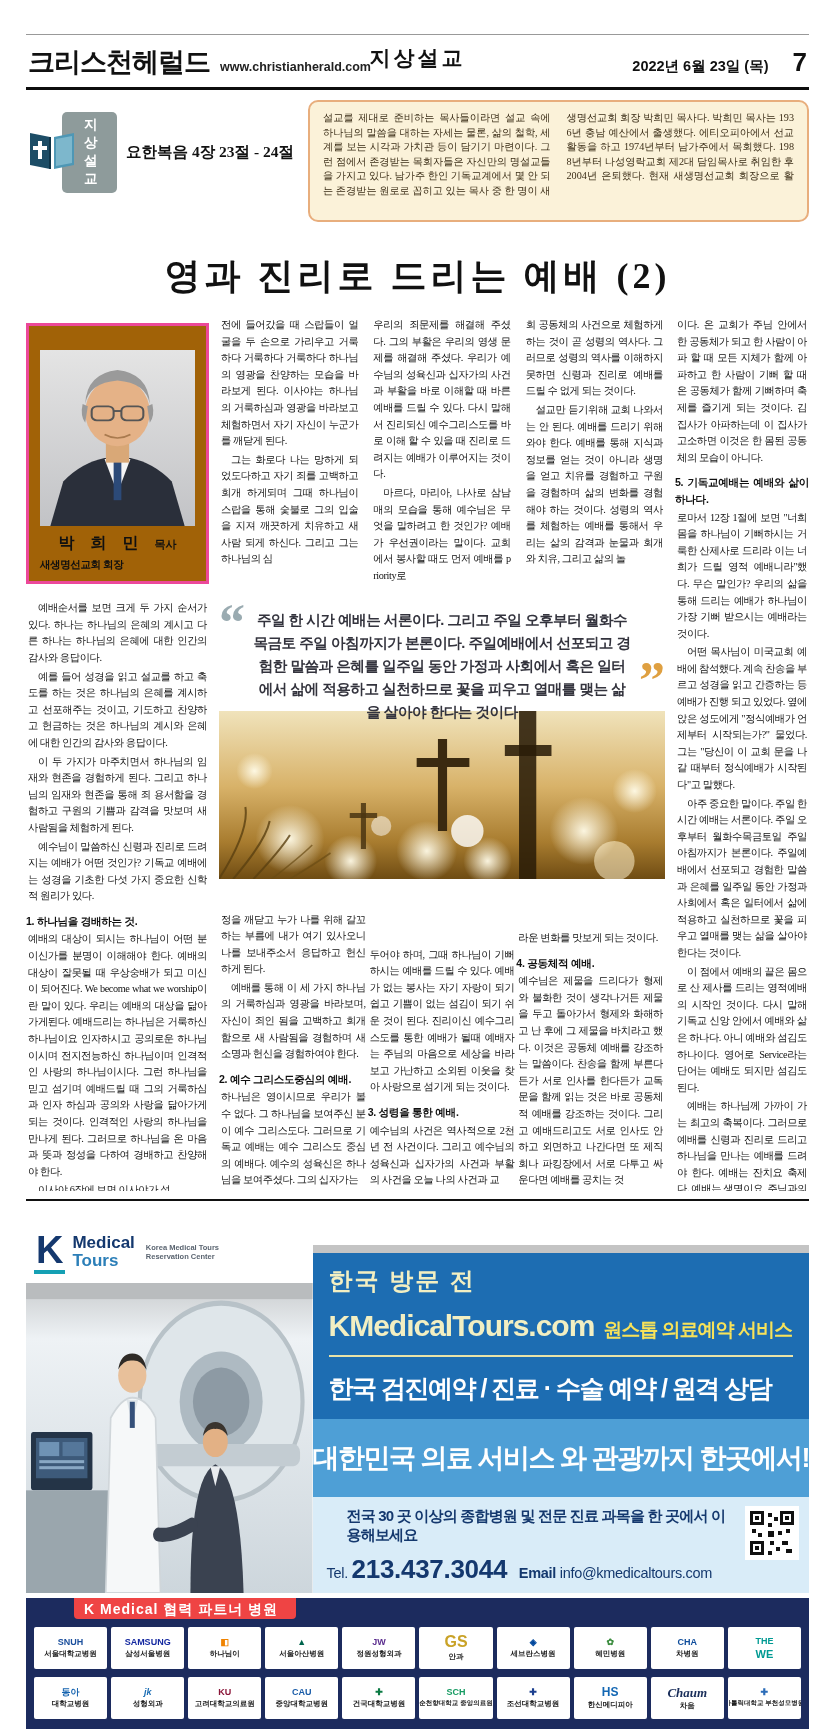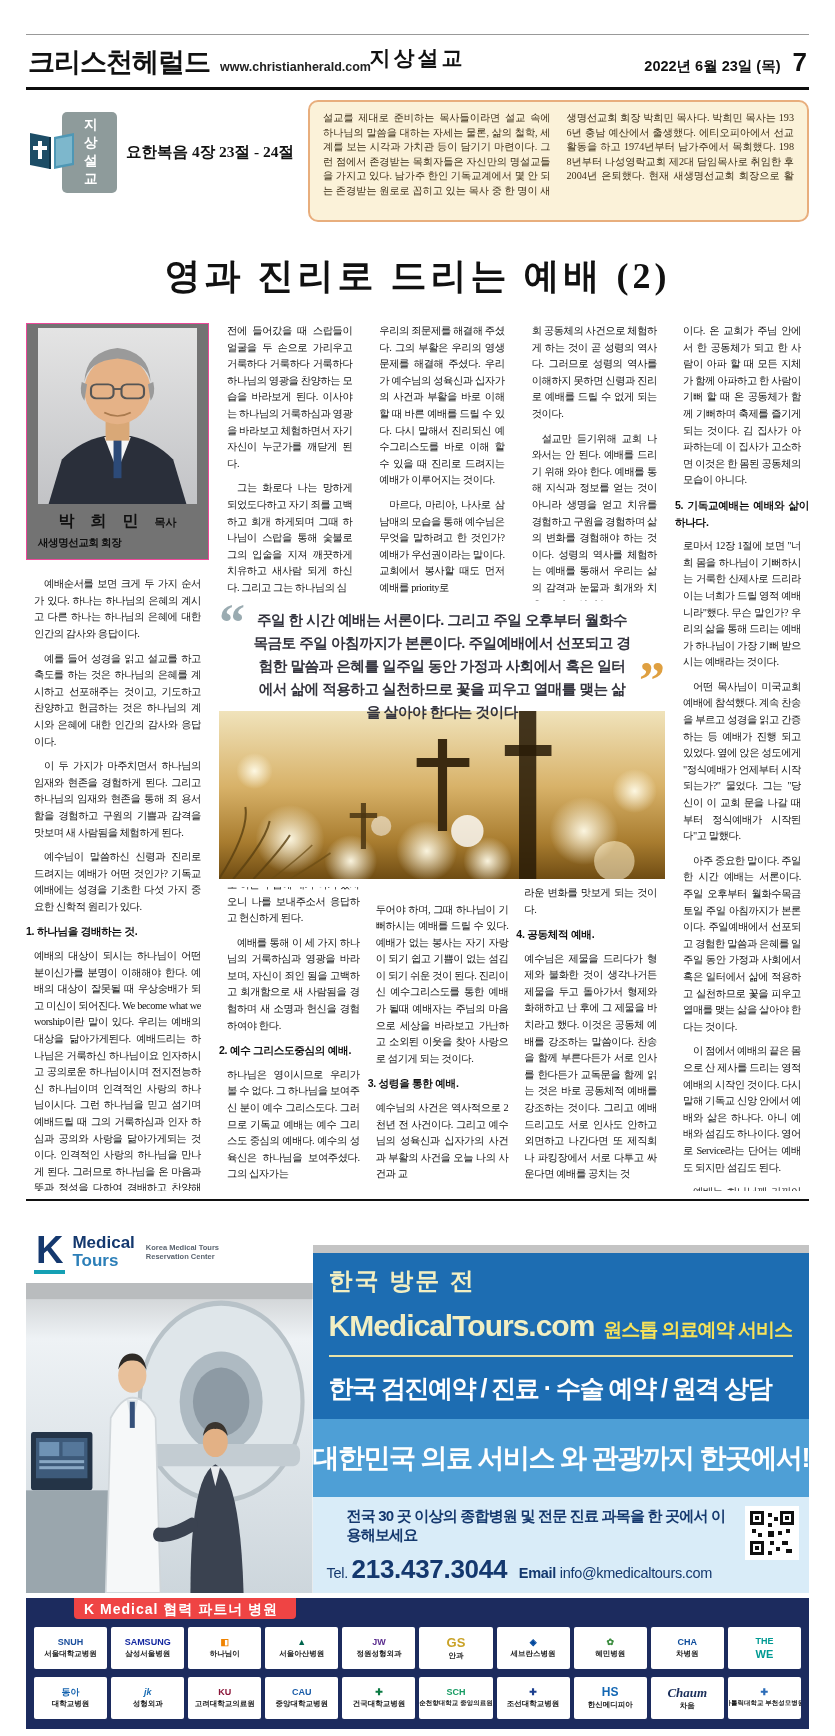--- a/index.html
+++ b/index.html
@@ -5,21 +5,21 @@
   * { margin:0; padding:0; box-sizing:border-box; }
   html,body { width:835px; background:#fff; }
   body { height:1736px; overflow:hidden; font-family:"Liberation Sans", sans-serif; color:#111; position:relative; }
   .page { padding:34px 26px 0 26px; }
 
   
   .masthead { position:relative; display:flex; align-items:baseline; border-top:1px solid #999; border-bottom:3px solid #0d0d0d; padding:9px 2px 7px; }
   .mh-logo { font-size:27px; font-weight:900; letter-spacing:-1px; }
   .mh-url  { font-size:12.5px; font-weight:bold; color:#222; margin-left:10px; }
   .mh-section { position:absolute; left:50%; transform:translateX(-50%); font-size:21px; font-weight:800; letter-spacing:3px; }
-  .mh-right { margin-left:auto; display:flex; align-items:baseline; gap:12px; }
+  .mh-right { margin-left:auto; display:flex; align-items:baseline; gap:24px; }
   .mh-date { font-size:14.5px; font-weight:bold; }
   .mh-page { font-size:26px; font-weight:bold; }
 
   
   .kicker { display:flex; margin-top:10px; align-items:flex-start; gap:14px; }
   .kicker-left { width:268px; padding-top:12px; }
   .badge-row { display:flex; align-items:center; }
   .book-icon { position:relative; z-index:2; flex:0 0 auto; }
   .badge-ribbon { background:#8e9b9b; color:#fff; font-weight:800; font-size:13.5px; letter-spacing:2px;
                   padding:4px 14px 5px 22px; border-radius:5px; margin-left:-16px; position:relative; z-index:1; }
@@ -27,28 +27,28 @@
   .intro-box { flex:1; border:2px solid #e8ae7d; border-radius:10px; background:#fbf2d9; padding:9px 13px;
                font-family:"Liberation Serif", serif; font-size:10.2px; line-height:14.6px; text-align:justify;
                column-count:2; column-gap:16px; height:122px; overflow:hidden; word-break:break-all; color:#3a2c16; }
 
   
   .headline { text-align:center; font-family:"Liberation Serif", serif; font-size:36px; font-weight:700;
               letter-spacing:4px; margin:30px 0 14px; }
 
   
   .article { display:flex; gap:10px; height:876px; overflow:hidden; margin-top:14px; }
-  .atext p { margin:8px; text-indent:10px; }
+  .atext p { margin:2px; text-indent:10px; }
   .atext p.cont { text-indent:0; }
   .atext { font-family:"Liberation Serif", serif; font-size:10.3px; line-height:16.6px; letter-spacing:-0.4px;
            text-align:justify; word-break:break-all; color:#101010; }
   h4.sec { font-size:10.6px; font-weight:800; margin:8px 0 2px; letter-spacing:-0.3px; font-family:"Liberation Sans",sans-serif; }
 
   .c1 { width:183px; overflow:hidden; }
-  .photo-card { border:1px solid #ec4899; padding:4px 11px 9px; margin:8px 0 16px; background:#737373; }
+  .photo-card { border:3px solid #ec4899; padding:24px 11px 9px; margin:8px 0 16px; background:#a16207; }
   .photo-card svg { display:block; width:100%; height:176px; }
   .caption-name { font-family:"Liberation Serif", serif; font-size:16px; font-weight:600; letter-spacing:6px;
                   text-align:center; margin-top:9px; white-space:nowrap; }
   .caption-name .sfx { font-size:11px; letter-spacing:0; font-weight:700; }
   .caption-title { font-size:10.5px; font-weight:700; text-align:left; margin-top:3px; font-family:"Liberation Sans",sans-serif; }
 
   .mid { width:446px; display:flex; flex-direction:column; }
   .mid-top { display:flex; gap:11px; height:286px; overflow:hidden; }
   .mid-top .mcol, .mid-bottom .mcol { flex:1; overflow:hidden; }
 
@@ -394,21 +394,21 @@
           </div>
         <div class="pcard">
             <span class="pabbr" style="color:#00654d">▲</span>
             <span class="pname">서울아산병원</span>
           </div>
         <div class="pcard">
             <span class="pabbr" style="color:#5b2d8e">JW</span>
             <span class="pname">정원성형외과</span>
           </div>
         <div class="pcard">
-            <span class="pabbr" style="color:#c9a227;font-size:13px">GS</span>
+            <span class="pabbr" style="color:#c9a227;font-size:16px">GS</span>
             <span class="pname">안과</span>
           </div>
         <div class="pcard">
             <span class="pabbr" style="color:#00479d">◈</span>
             <span class="pname">세브란스병원</span>
           </div>
         <div class="pcard">
             <span class="pabbr" style="color:#3c8d3f">✿</span>
             <span class="pname">혜민병원</span>
           </div>

